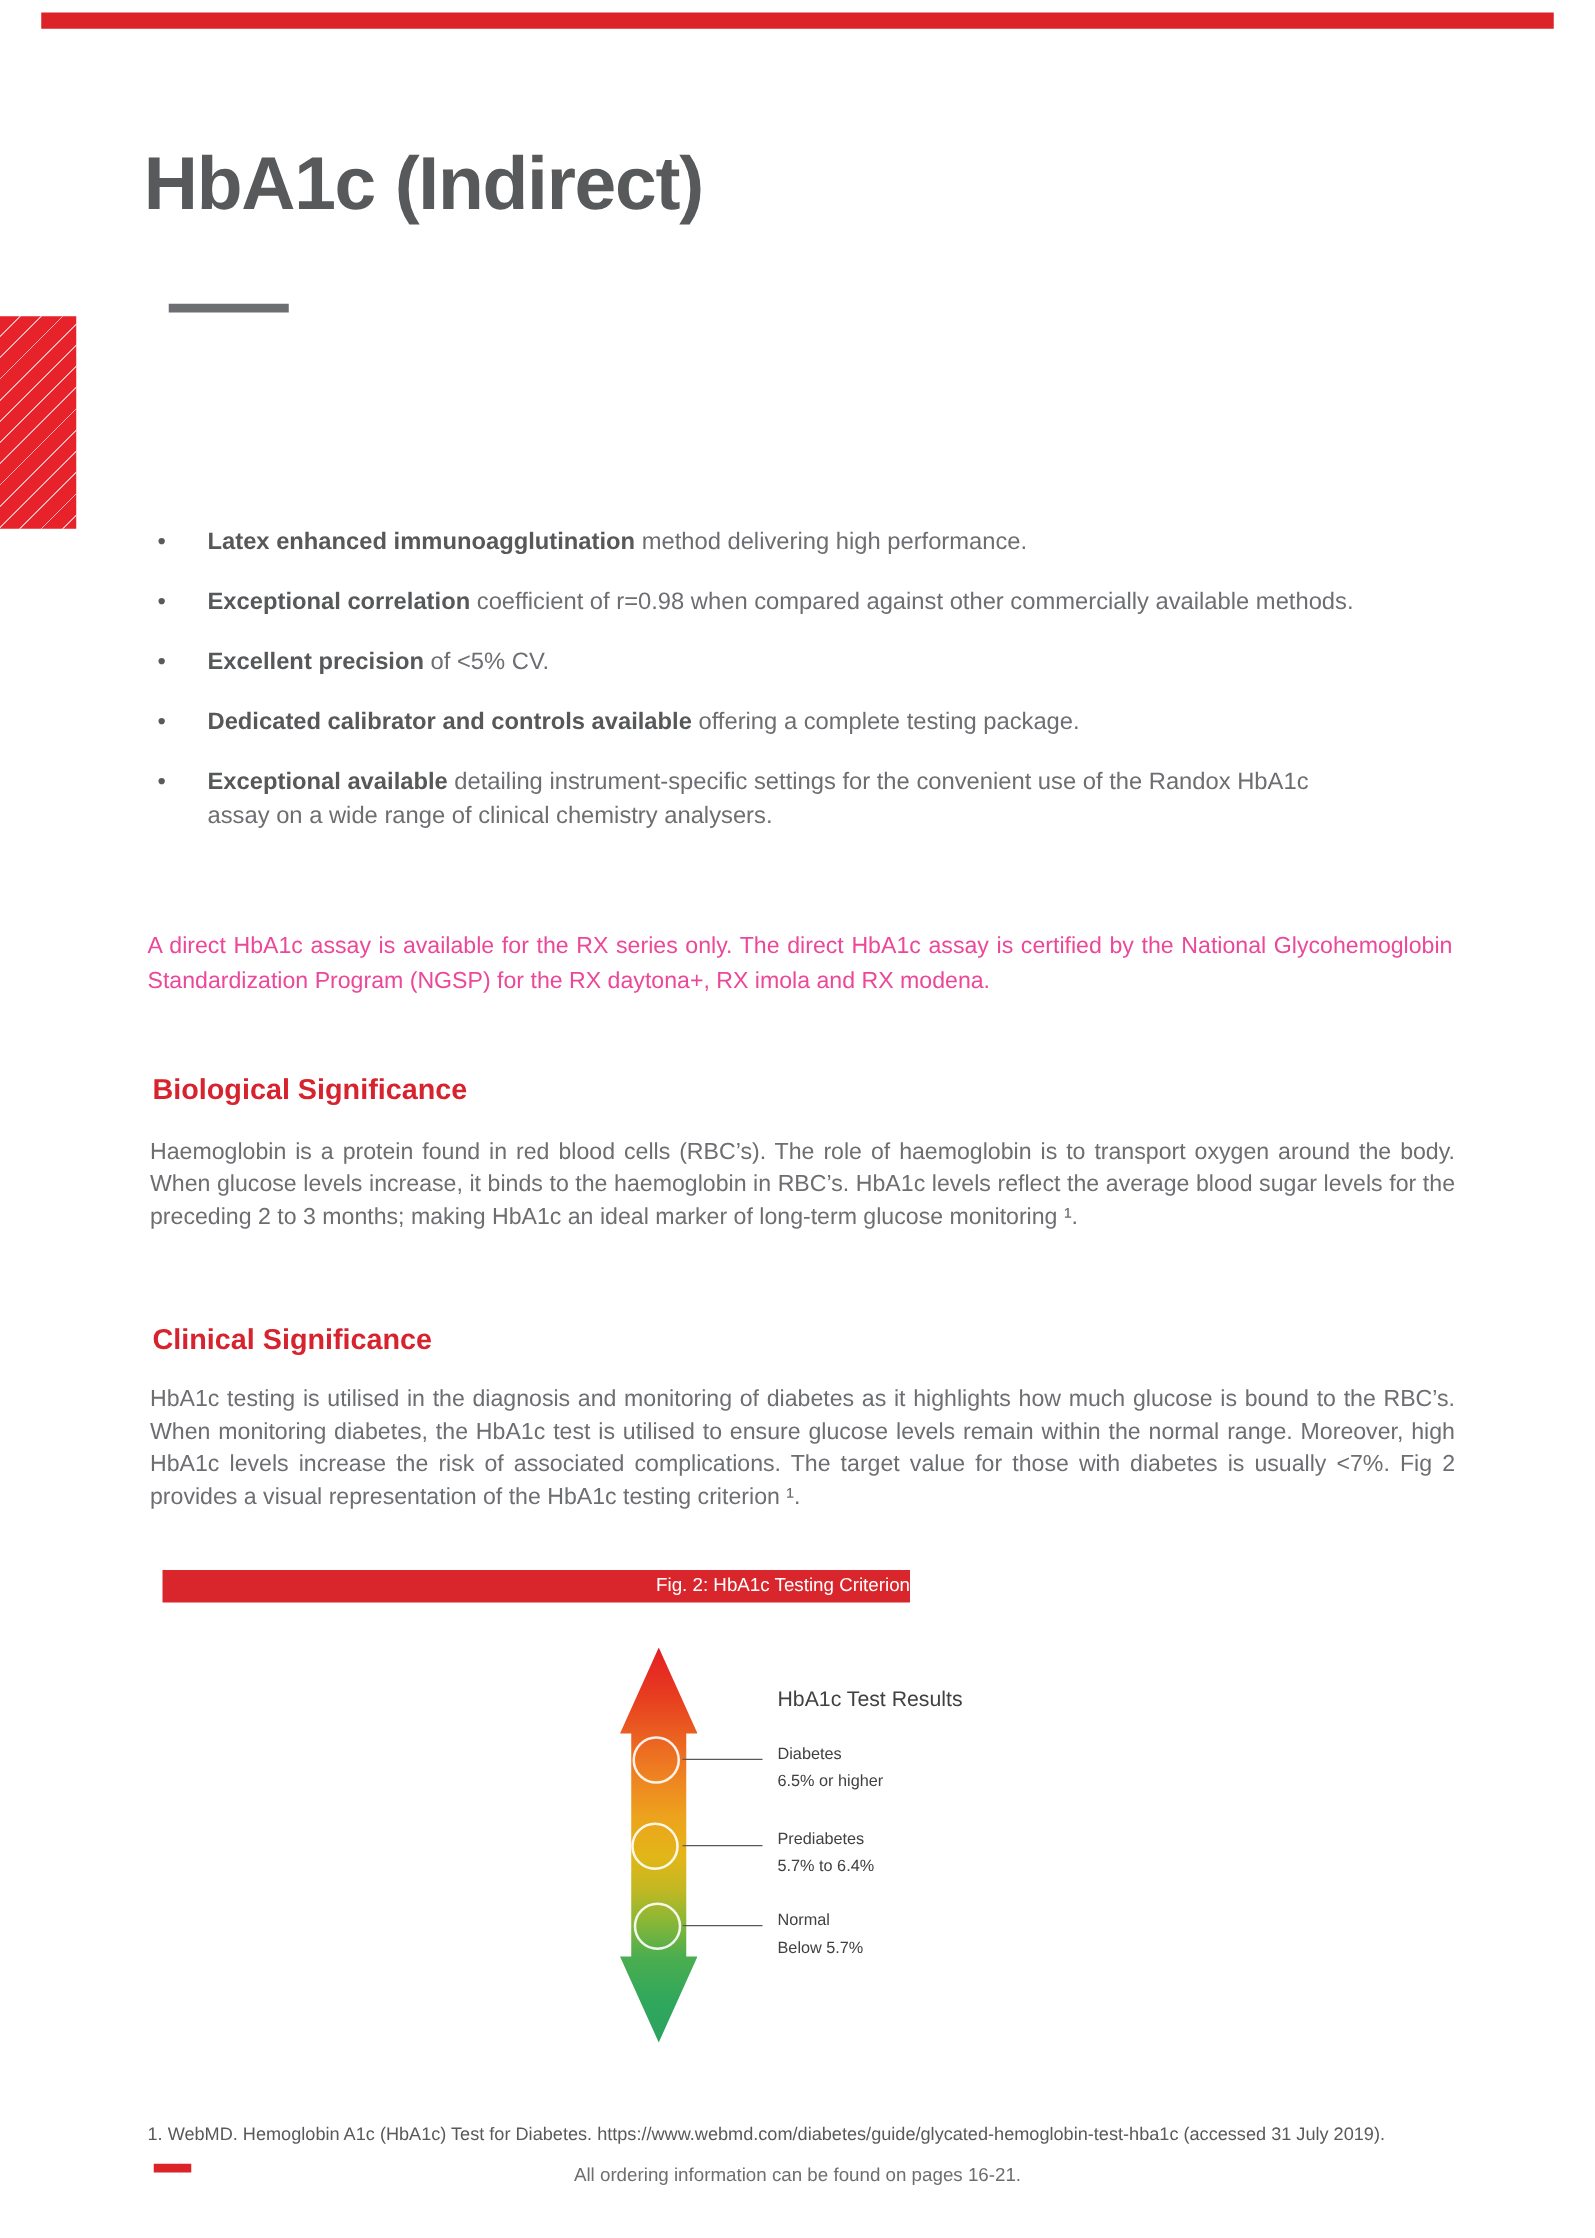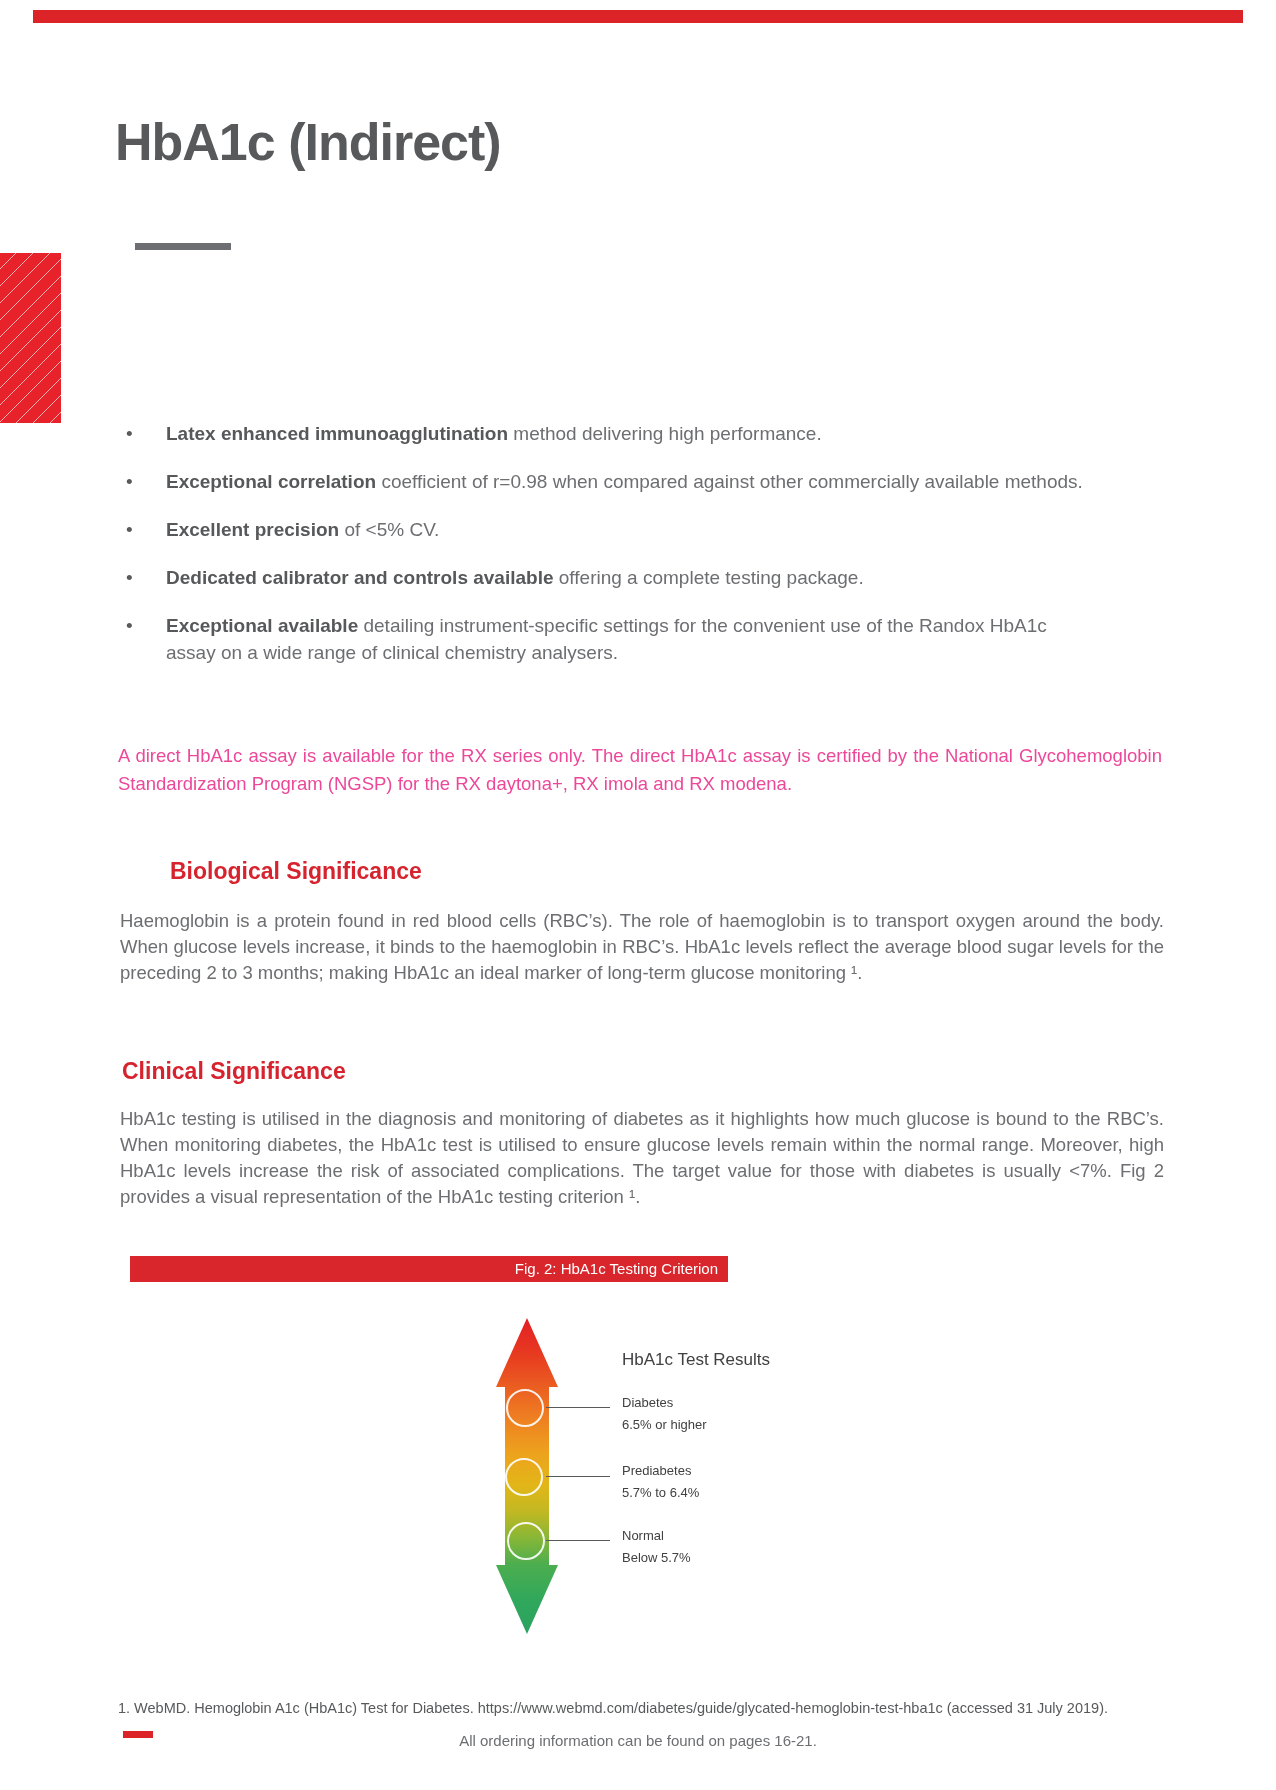--- a/index.html
+++ b/index.html
@@ -2,49 +2,49 @@
 <html><head>
 <meta charset="utf-8">
 <style>
   * { margin:0; padding:0; box-sizing:border-box; }
   html,body { background:#ffffff; }
   body { font-family:"Liberation Sans", sans-serif; }
   .page { position:relative; width:1276px; height:1790px; background:#ffffff; overflow:hidden; }
 
   .top-bar { position:absolute; left:33px; top:10px; width:1210px; height:13px; background:#dc2328; }
 
-  .page-title { position:absolute; left:115px; top:112px; font-size:52px; font-weight:bold;
+  .page-title { position:absolute; left:115px; top:112px; font-size:60px; font-weight:bold;
                 color:#58595b; letter-spacing:-1px; }
   .title-underline { position:absolute; left:135px; top:243px; width:96px; height:7px; background:#6d6e71; }
 
   .hatch-block { position:absolute; left:0; top:253px; width:61px; height:170px; background-color:#e8222a;
                  background-image:repeating-linear-gradient(135deg, rgba(255,255,255,0) 0px, rgba(255,255,255,0) 11px,
                  rgba(255,255,255,0.65) 11px, rgba(255,255,255,0.65) 12px); }
 
   .section-heading { position:absolute; font-size:23px; font-weight:bold; color:#d6232e; }
   .h-benefits { left:133px; top:366px; }
-  .h-bio { left:122px; top:858px;margin-left:48px; }
+  .h-bio { left:122px; top:858px; }
   .h-clin { left:122px; top:1058px; }
 
   .bullets { position:absolute; left:126px; top:420px; width:972px; list-style:none; }
   .bullets li { display:flex; margin-bottom:21px; font-size:19px; line-height:27px; color:#6d6e71; }
   .bullet-dot { width:40px; flex:0 0 40px; color:#595a5c; }
   .bullet-text { flex:1; }
   .bullet-text b { color:#57585a; }
 
   .note-para { position:absolute; left:118px; top:742px; width:1044px; font-size:18.5px; line-height:28px;
                color:#ec4899; text-align:justify; }
 
   .body-para { position:absolute; left:120px; width:1044px; font-size:18.5px; line-height:26px;
                color:#6d6e71; text-align:justify; }
   .p-bio { top:908px; }
   .p-clin { top:1106px; }
 
   .fig-banner { position:absolute; left:130px; top:1256px; width:598px; height:26px; background:#d8262c;
-                color:#ffffff; font-size:15px; line-height:26px; text-align:right; padding-right:10px; }
+                color:#ffffff; font-size:15px; line-height:26px; text-align:right; }
 
   .arrow { position:absolute; left:496px; top:1318px; width:62px; height:316px;
            background:linear-gradient(180deg, #e41e25 0%, #e73c20 12%, #ee7a22 30%, #eda31d 43%,
                       #e2b618 53%, #c3b822 61%, #8cb735 69%, #4cae4f 78%, #2fa75c 90%, #2ba360 100%);
            clip-path:polygon(50% 0%, 100% 21.8%, 85.5% 21.8%, 85.5% 78.2%, 100% 78.2%,
                              50% 100%, 0% 78.2%, 14.5% 78.2%, 14.5% 21.8%, 0% 21.8%); }
 
   .level-circle { position:absolute; width:38px; height:38px; border:2px solid rgba(255,255,255,0.9);
                   border-radius:50%; background:transparent; }
   .c-diabetes { left:506px; top:1389px; }

